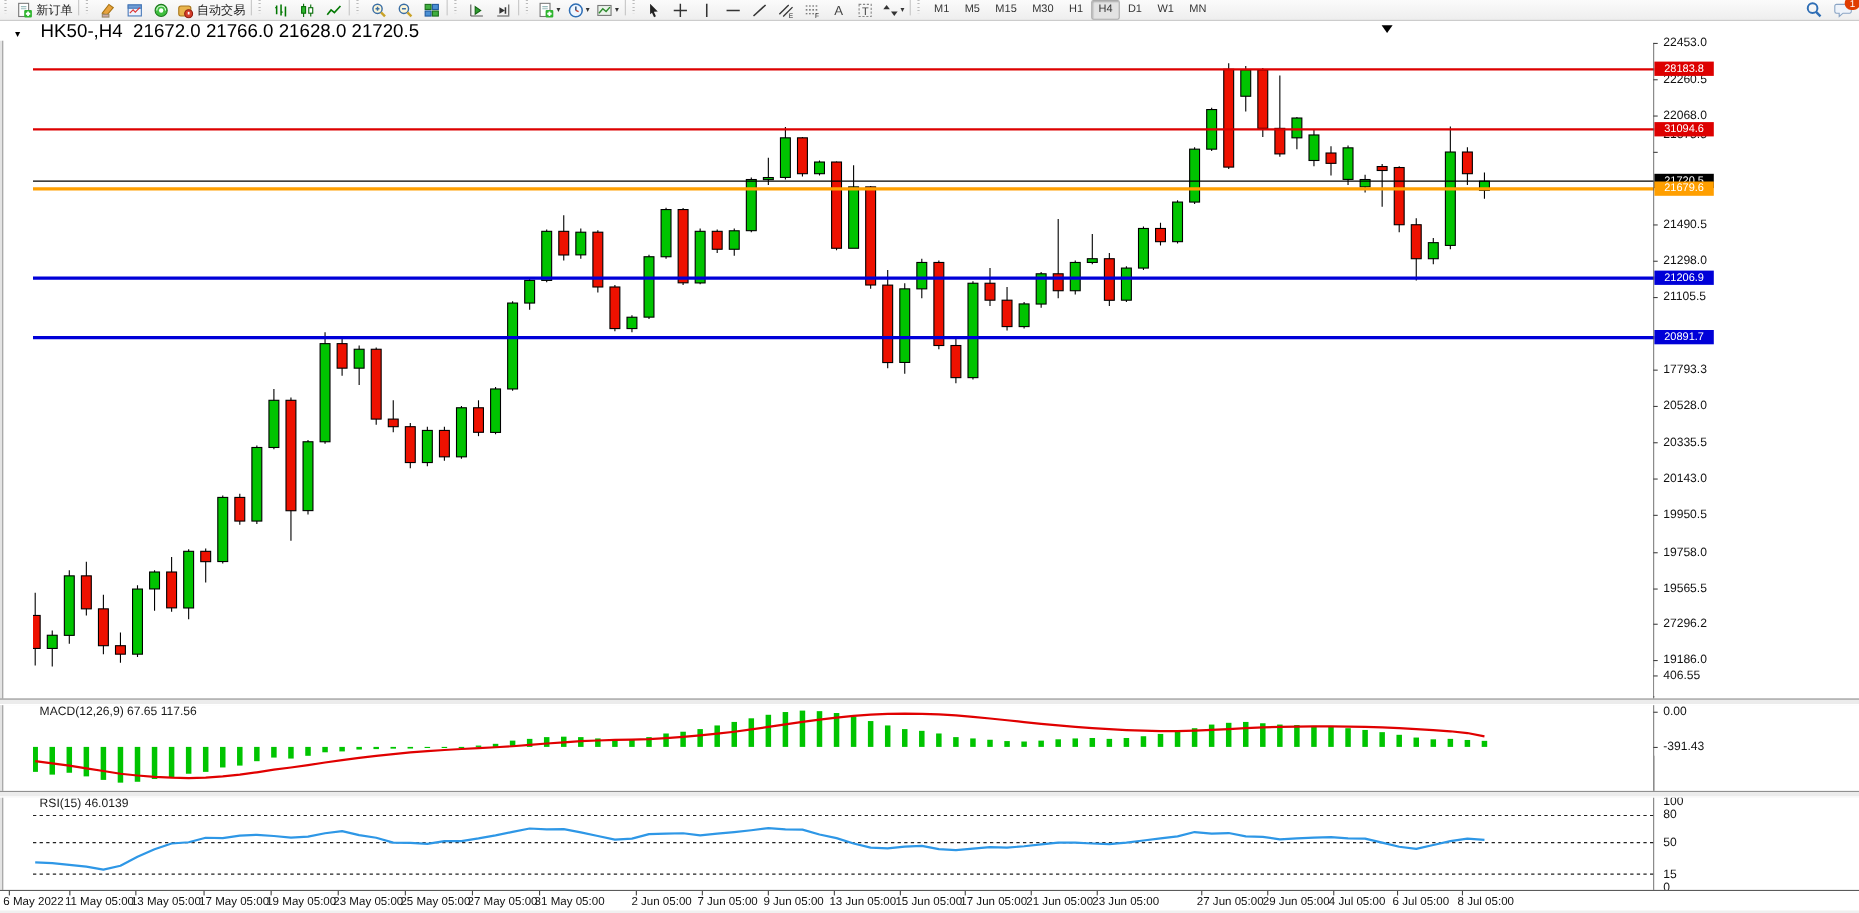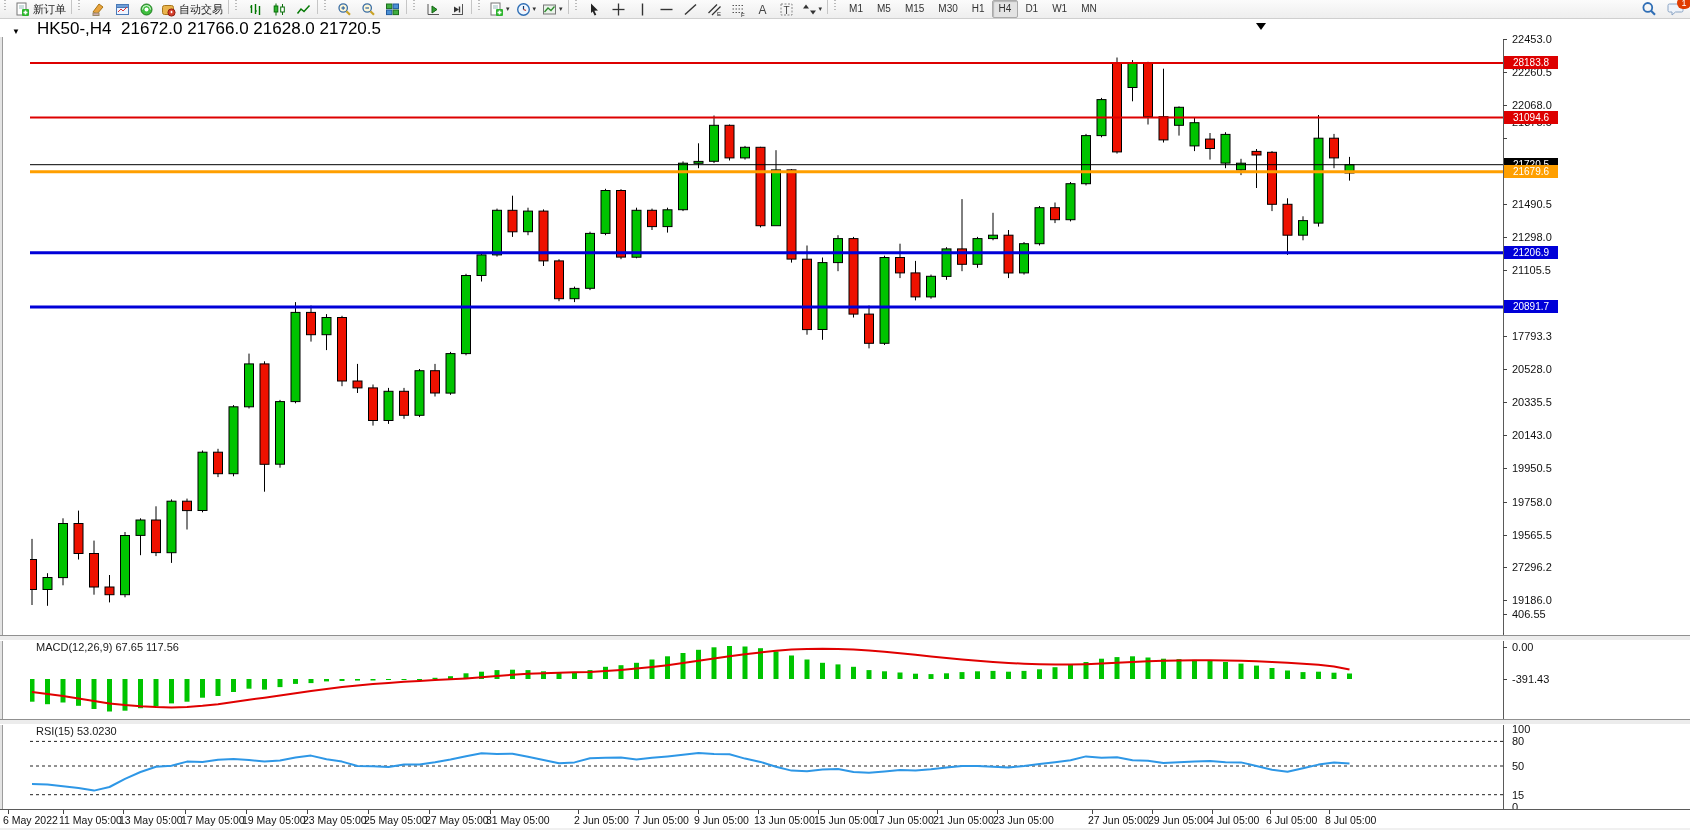--- a/index.html
+++ b/index.html
@@ -661,21 +661,21 @@
         <div class="axis-lab" style="top:1px">406.55</div>
         <div class="axis-tick" style="top:40px"></div>
         <div class="axis-lab" style="top:34px">0.00</div>
         <div class="axis-tick" style="top:72px"></div>
         <div class="axis-lab" style="top:66px">-391.43</div>
       </div>
 
     <div class="sep-h" id="sep2"></div>
 
     <div class="plot" id="plot-rsi">
-      <div class="ind-label">RSI(15) 53.0230</div>
+      <div class="ind-label">RSI(15) 46.0139</div>
       <svg id="svg-rsi" width="1497" height="86">
           <line x1="0" x2="1497" y1="18.4" y2="18.4" stroke="#222" stroke-width="1" stroke-dasharray="3 3"></line>
           <line x1="0" x2="1497" y1="43.0" y2="43.0" stroke="#222" stroke-width="1" stroke-dasharray="3 3"></line>
           <line x1="0" x2="1497" y1="71.7" y2="71.7" stroke="#222" stroke-width="1" stroke-dasharray="3 3"></line>
           <polyline fill="none" stroke="#2e97e6" stroke-width="2" stroke-linejoin="round" points="2.0,61.0 17.5,61.6 33.0,63.2 48.5,64.9 64.0,67.6 79.5,64.0 95.0,55.8 110.5,49.0 126.0,43.8 141.5,42.7 157.0,38.6 172.5,38.9 188.0,36.7 203.5,35.9 219.0,37.0 234.5,38.4 250.0,37.5 265.5,34.5 281.0,32.6 296.5,36.2 312.0,38.6 327.5,43.0 343.0,43.3 358.5,44.1 374.0,41.6 389.5,41.6 405.0,39.2 420.5,36.4 436.0,33.2 451.5,30.2 467.0,31.0 482.5,30.7 498.0,33.7 513.5,37.0 529.0,40.3 544.5,39.4 560.0,35.3 575.5,34.8 591.0,34.5 606.5,36.4 622.0,34.8 637.5,33.4 653.0,31.8 668.5,29.9 684.0,31.0 699.5,31.2 715.0,35.6 730.5,38.9 746.0,43.8 761.5,47.6 777.0,48.2 792.5,46.6 808.0,46.0 823.5,49.0 839.0,49.8 854.5,48.5 870.0,47.1 885.5,47.6 901.0,46.3 916.5,44.6 932.0,43.0 947.5,43.0 963.0,43.8 978.5,44.4 994.0,43.0 1009.5,41.1 1025.0,39.2 1040.5,37.3 1056.0,33.4 1071.5,34.8 1087.0,34.3 1102.5,37.3 1118.0,37.8 1133.5,40.0 1149.0,39.2 1164.5,38.4 1180.0,38.1 1195.5,39.2 1211.0,39.4 1226.5,43.0 1242.0,46.8 1257.5,48.7 1273.0,45.2 1288.5,41.6 1304.0,39.4 1319.5,40.5"></polyline>
         </svg>
     </div>
     <div class="axis-col" id="axis-rsi">
         <div class="axis-lab" style="top:0px">100</div>
         <div class="axis-lab" style="top:12px">80</div>

